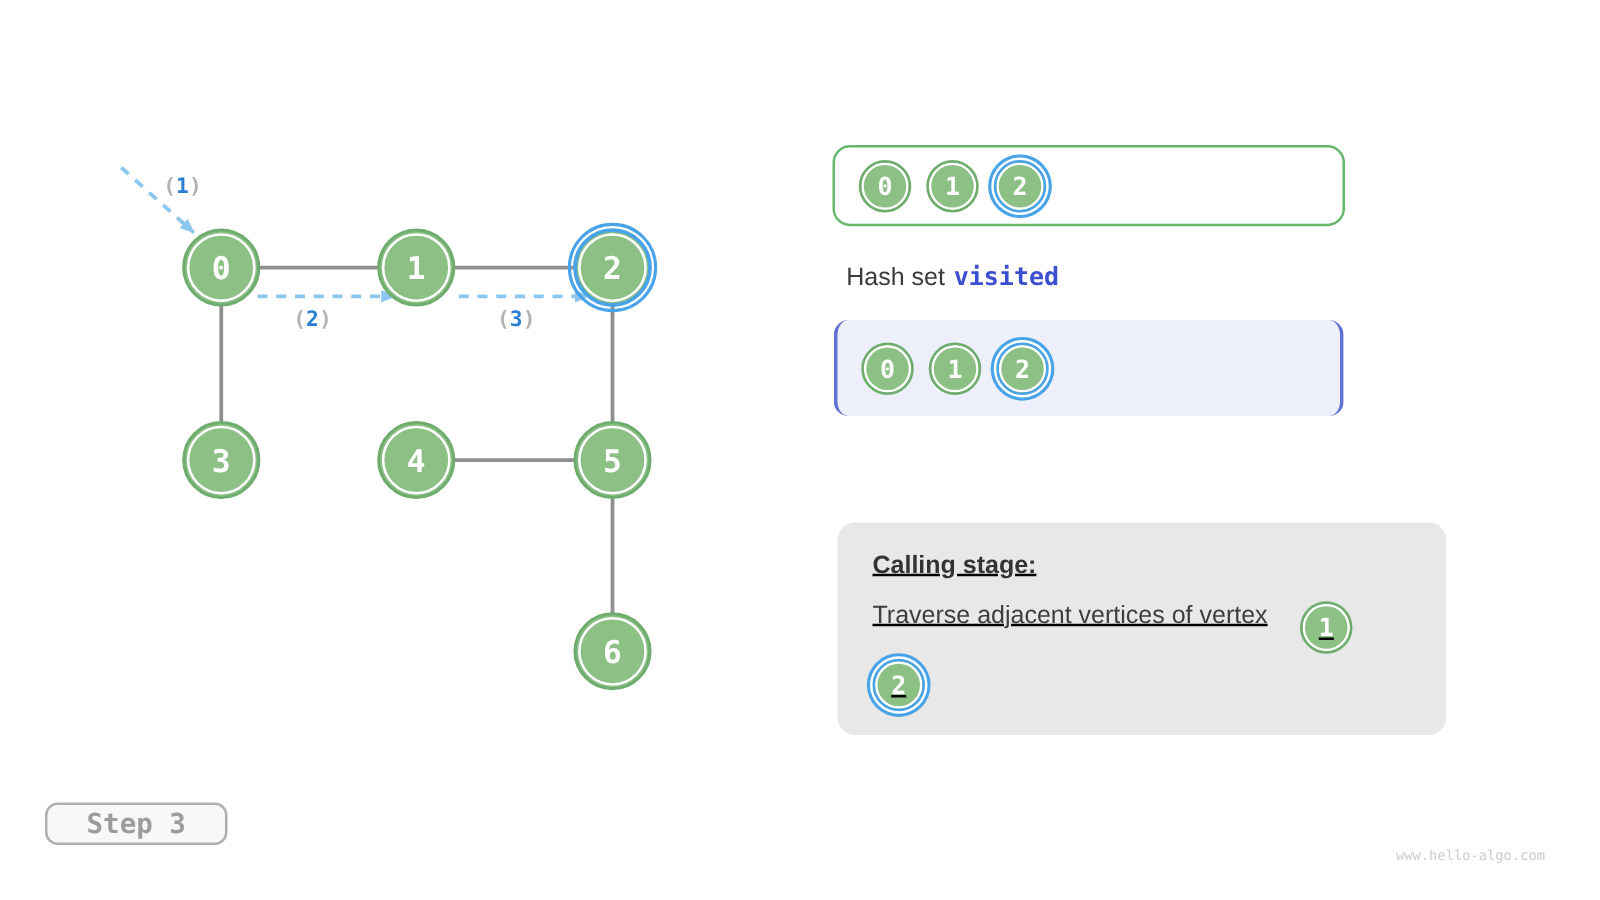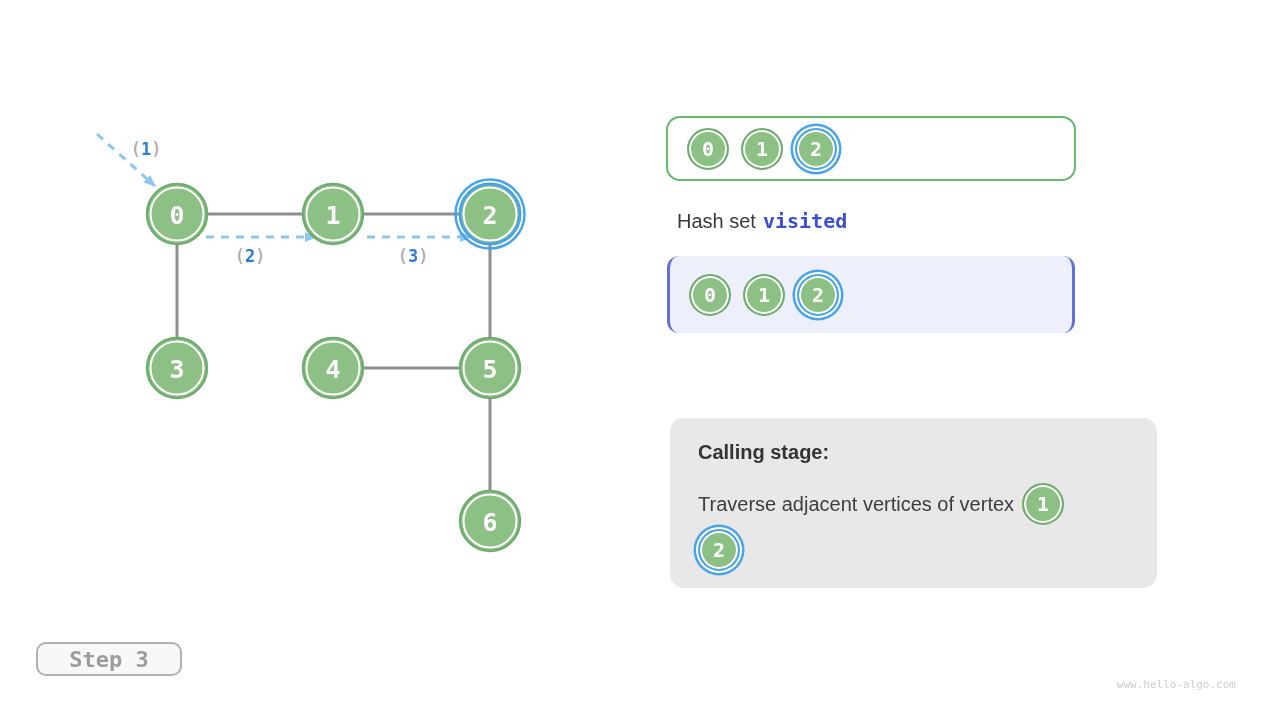--- a/index.html
+++ b/index.html
@@ -45,23 +45,24 @@
   .chip.hl {
     border-color: var(--highlight);
     box-shadow: inset 0 0 0 2px #fff, 0 0 0 2px #fff, 0 0 0 4.5px var(--highlight);
   }
 
   
   .calling-card {
     position: absolute; left: 670px; top: 418px; width: 487px; height: 170px;
     background: var(--calling-bg); border-radius: 14px;
     padding: 23px 40px 0 28px;
+    text-decoration: underline;
   }
   .calling-card .card-title { font-size: 20px; font-weight: bold; color: #333; margin-bottom: 17px; }
-  .calling-row { display: flex; align-items: center; gap: 8px; height: 46px; font-size: 20px; color: #3d3d3d; white-space: nowrap; }
+  .calling-row { display: flex; align-items: flex-start; gap: 26px; height: 46px; font-size: 20px; color: #3d3d3d; white-space: nowrap; }
 
   
   .step-badge {
     position: absolute; left: 36px; top: 642px; width: 146px; height: 34px;
     background: #f8f8f8; border: 2px solid #b0b0b0; border-radius: 10px;
     display: flex; align-items: center; justify-content: center;
     font-family: "DejaVu Sans Mono", monospace; font-size: 22px; font-weight: bold; color: #9c9c9c;
   }
 
   

